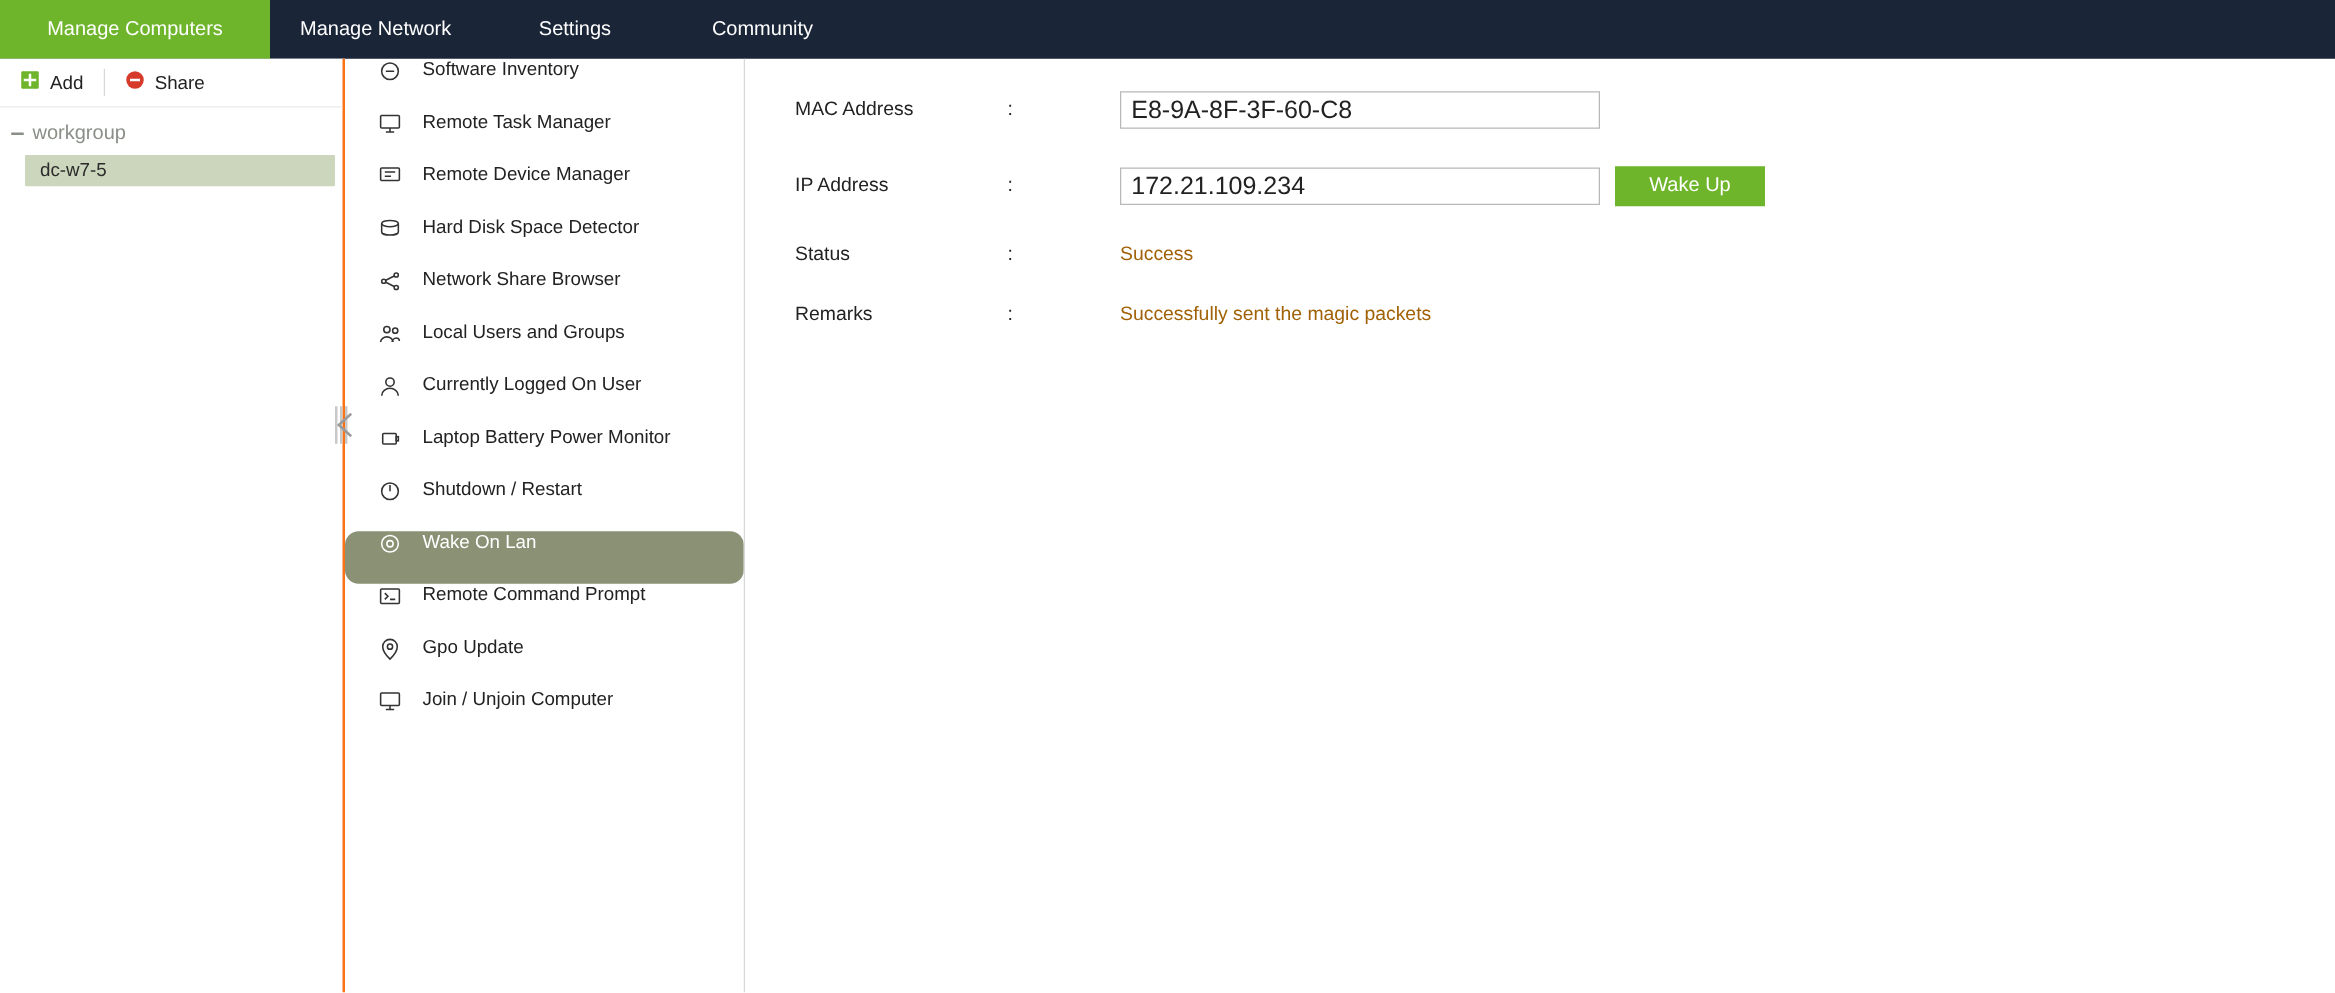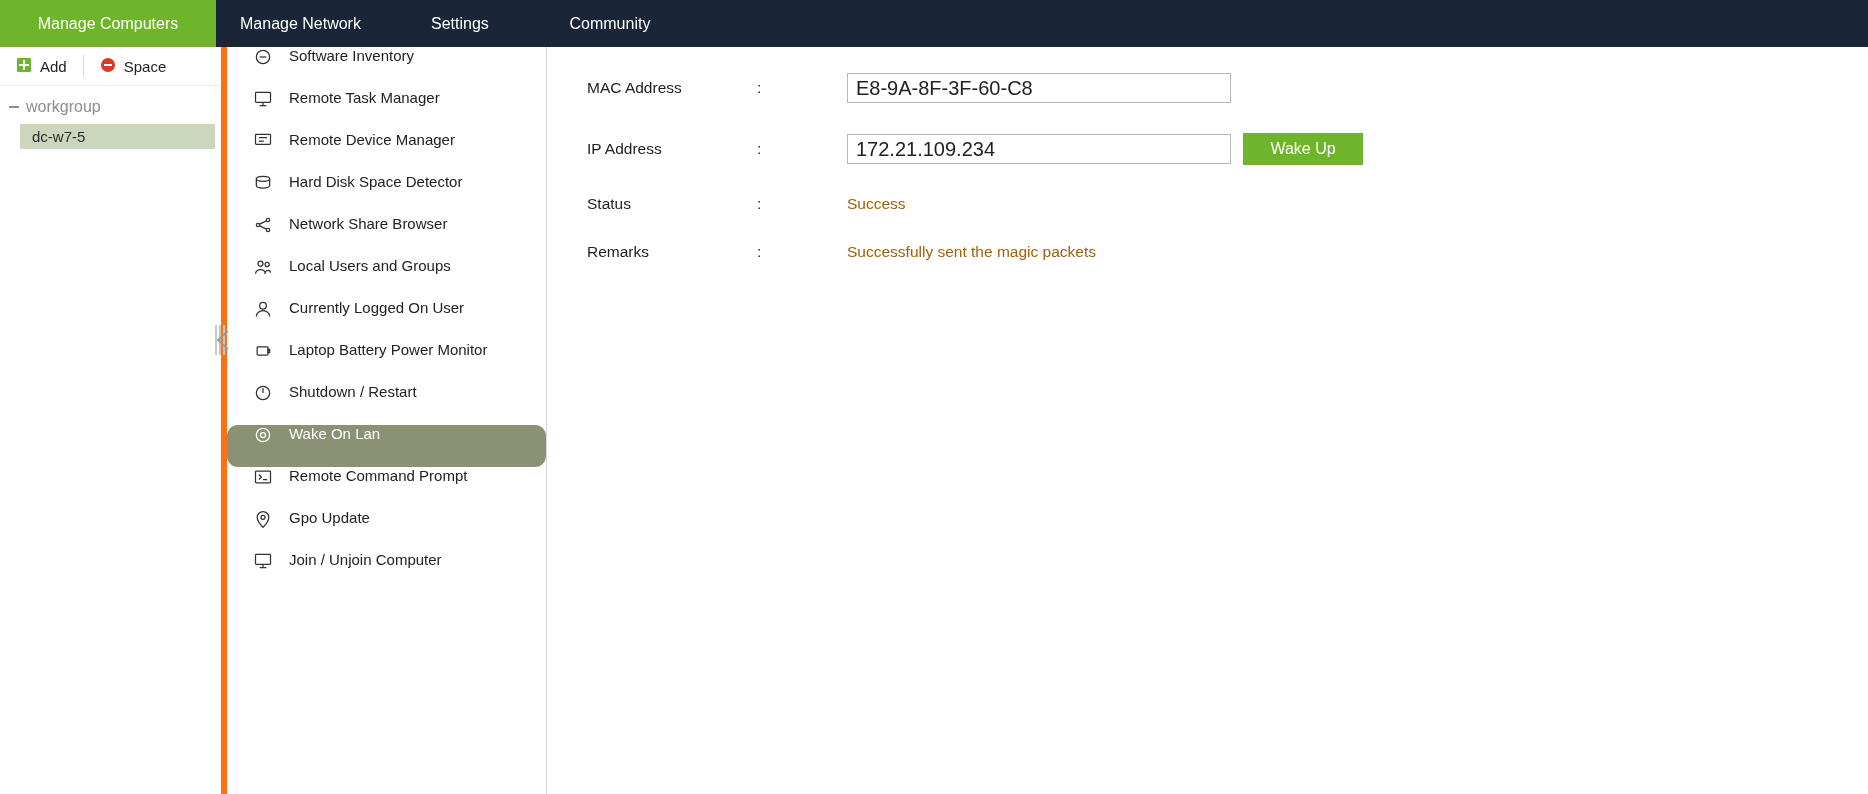--- a/index.html
+++ b/index.html
@@ -11,21 +11,21 @@
     display: flex; align-items: center; justify-content: center;
     padding: 0 24px; color: #fff; font-size: 16px; cursor: pointer; white-space: nowrap;
   }
   .topbar .tab.active { background: #6eb52b; min-width: 216px; }
   .topbar .tab:not(.active) { min-width: 150px; }
 
   
   .main { display: flex; height: calc(794px - 47px); }
 
   
-  .left-pane { width: 227px; border-right: 6px solid #f97316; background: #fff; position: relative; }
+  .left-pane { width: 276px; border-right: 2px solid #f97316; background: #fff; position: relative; }
   .left-toolbar { display: flex; align-items: center; gap: 4px; padding: 8px 10px 8px 10px; border-bottom: 1px solid #eaeaea; }
   .btn-icon { display: inline-flex; align-items: center; gap: 8px; font-size: 15px; color: #222; cursor: pointer; background: none; border: none; padding: 0 6px; }
   .btn-icon svg { width: 16px; height: 16px; }
   .sep-v { width: 1px; height: 22px; background: #d8d8d8; margin: 0 6px; }
 
   .tree { padding: 8px 6px; }
   .tree-group { display: flex; align-items: center; gap: 6px; color: #8a8f87; font-size: 16px; padding: 4px 2px; }
   .tree-group svg { width: 12px; height: 12px; fill: #8a8f87; }
   .tree-item-sel {
     margin-top: 4px; margin-left: 14px; padding: 4px 12px;
@@ -89,21 +89,21 @@
         <span>Add</span>
       </button>
       <div class="sep-v"></div>
       <button class="btn-icon">
         <span class="icon">
           <svg viewBox="0 0 16 16">
               <circle cx="8" cy="8" r="7" fill="#d63a2b"></circle>
               <rect x="4" y="7" width="8" height="2" fill="#fff"></rect>
             </svg>
         </span>
-        <span>Space</span>
+        <span>Share</span>
       </button>
     </div>
     <div class="tree">
       <div class="tree-group">
         <svg viewBox="0 0 12 12">
             <rect x="1" y="5" width="10" height="2"></rect>
           </svg>
         <span>workgroup</span>
       </div>
       <div class="tree-item-sel">dc-w7-5</div>

